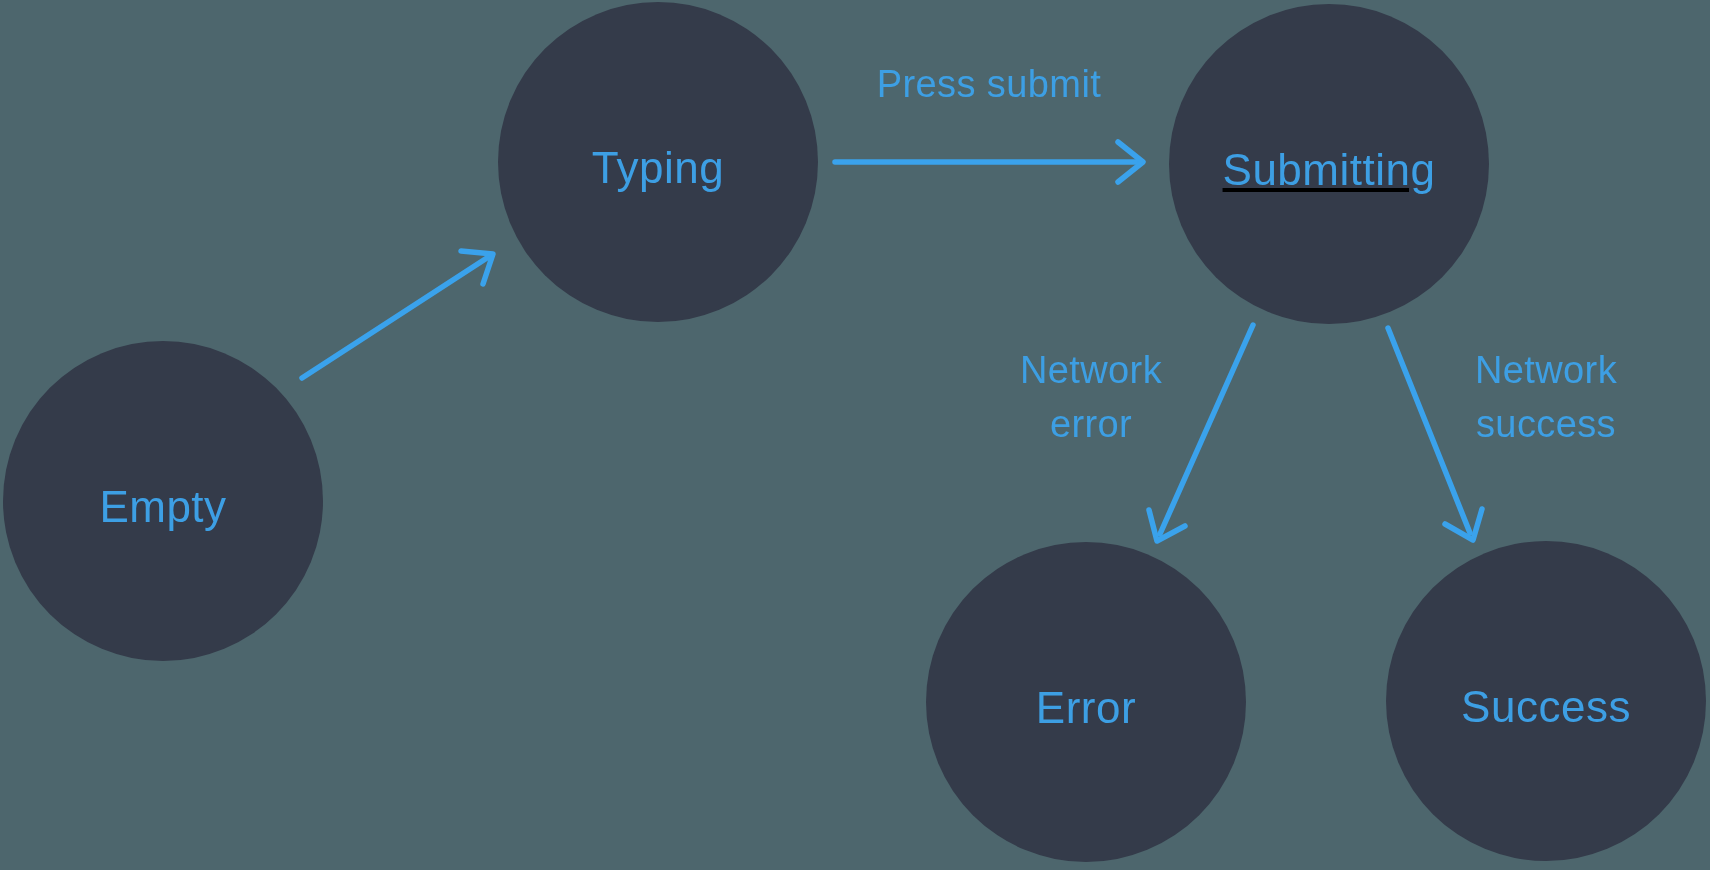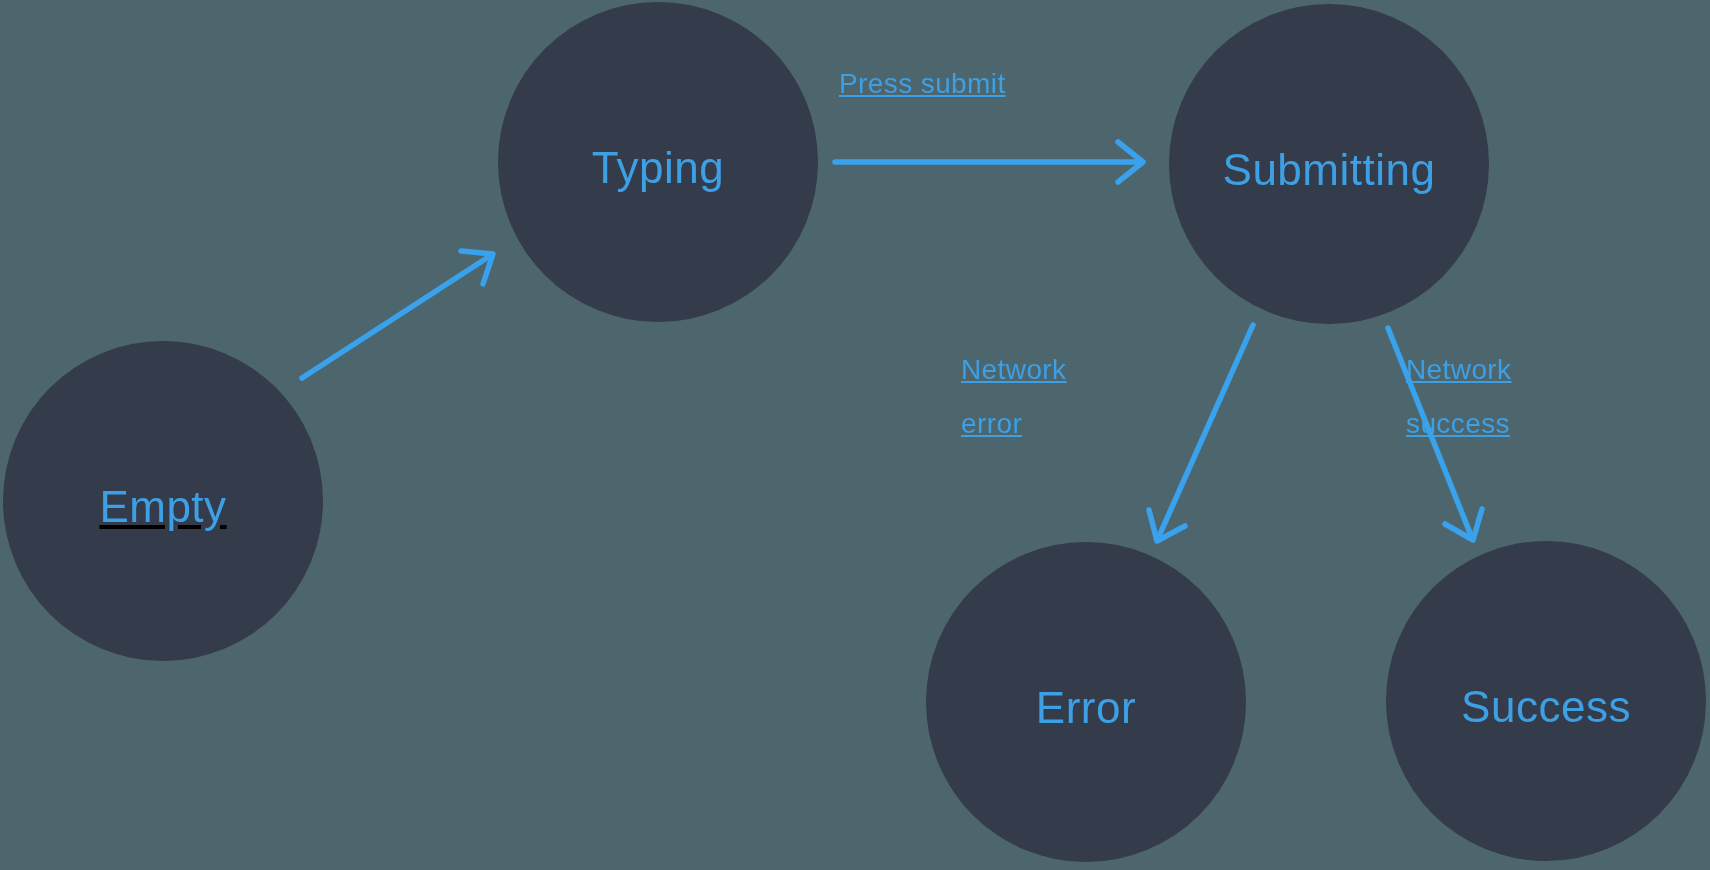--- a/index.html
+++ b/index.html
@@ -47,35 +47,34 @@
     justify-content: center;
   }
   .node .node-label {
     color: var(--text-blue);
     font-size: 44px;
     line-height: 1;
     padding-top: 12px;
     letter-spacing: 0.5px;
     white-space: nowrap;
   }
-  .node-empty      { left: 3px;    top: 341px; text-decoration: underline; }
+  .node-empty      { left: 3px;    top: 341px; }
   .node-typing     { left: 498px;  top: 2px;   }
-  .node-submitting { left: 1169px; top: 4px;   }
+  .node-submitting { left: 1169px; top: 4px; text-decoration: underline;   }
   .node-error      { left: 926px;  top: 542px; }
   .node-success    { left: 1386px; top: 541px; }
 
   .edge-label {
     position: absolute;
     color: var(--text-blue);
-    font-size: 28px;
+    font-size: 38px;
     line-height: 54px;
-    text-align: left;
+    text-align: center;
     white-space: pre-line;
     letter-spacing: 0.4px;
-    text-decoration: underline;
   }
   .edge-label-start-typing    { left: 216px;  top: 184px; width: 220px; }
   .edge-label-press-submit    { left: 839px;  top: 57px;  width: 300px; }
   .edge-label-network-error   { left: 961px;  top: 343px; width: 260px; }
   .edge-label-network-success { left: 1406px; top: 343px; width: 280px; }
 </style>
 </head>
 <body>
 
 <div class="stage">

